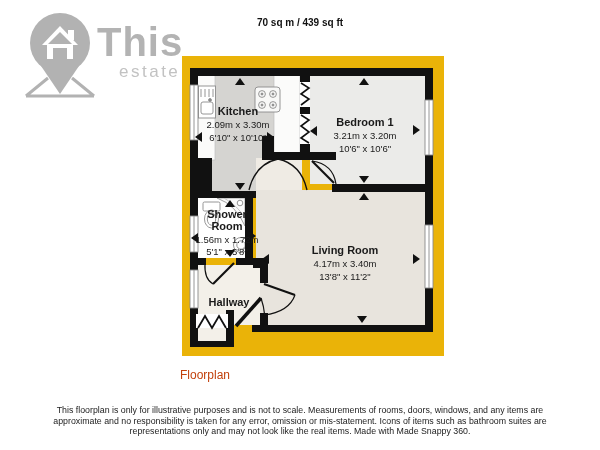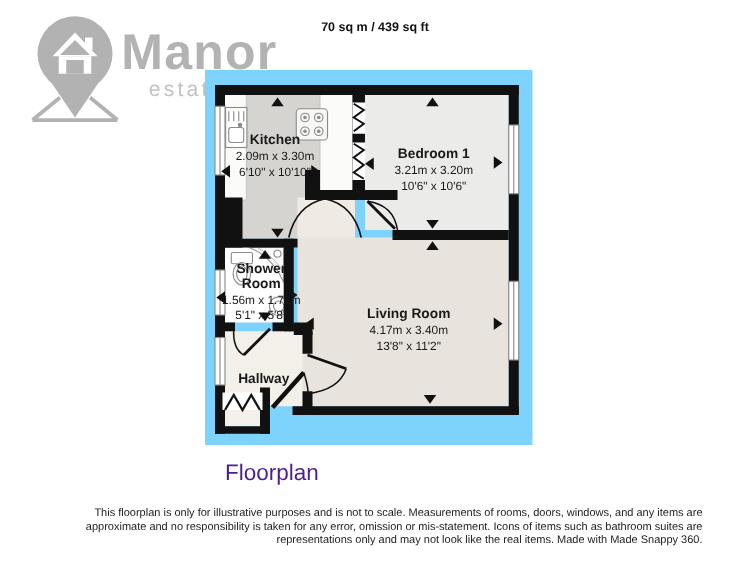--- a/index.html
+++ b/index.html
@@ -13,27 +13,27 @@
   }
   .logo-name{
     position:absolute;left:97px;top:20px;font-size:40px;font-weight:bold;
     color:#b3b3b3;letter-spacing:1px;
   }
   .logo-tagline{
     position:absolute;left:119px;top:62px;font-size:17px;color:#c2c2c2;
     letter-spacing:2.5px;
   }
   .plan-wrap{
-    position:absolute;left:164px;top:56px;width:262px;height:300px;background:#7dd3fc;
+    position:absolute;left:182px;top:56px;width:262px;height:300px;background:#eab308;
   }
   .caption{
-    position:absolute;left:180px;top:368px;font-size:18px;color:#4c1d95;
+    position:absolute;left:180px;top:368px;font-size:12px;color:#c2410c;
   }
   .disclaimer{
-    position:absolute;top:405px;left:38px;width:524px;text-align:right;
+    position:absolute;top:405px;left:38px;width:524px;text-align:center;
     font-size:8.8px;line-height:10.6px;color:#222;
   }
   svg text{font-family:"Liberation Sans",sans-serif;fill:#1a1a1a;}
   .rname{font-size:11px;font-weight:bold;}
   .rdim{font-size:9.5px;}
 </style>
 </head>
 <body>
 
 <div class="hdr">
@@ -44,21 +44,21 @@
   <svg width="84" height="96" style="position:absolute;left:20px;top:6px;">
     <circle cx="40" cy="37" r="30" fill="#b2b2b2"></circle>
     <polygon points="19,57 61,57 40,88" fill="#b2b2b2"></polygon>
     <polygon points="40,20 22,39 58,39" fill="#ffffff"></polygon>
     <rect x="48" y="24" width="6" height="10" fill="#ffffff"></rect>
     <rect x="27" y="39" width="26" height="14" fill="#ffffff"></rect>
     <polygon points="40,26 28,38 52,38" fill="#b2b2b2"></polygon>
     <rect x="33" y="42" width="14" height="11" fill="#b2b2b2"></rect>
     <path d="M 6,90 L 28,72 M 52,72 L 74,90 M 6,90 L 74,90" stroke="#b2b2b2" stroke-width="3" fill="none"></path>
   </svg>
-  <div class="logo-name">Manor</div>
+  <div class="logo-name">This</div>
   <div class="logo-tagline">estate agents</div>
 </div>
 
 <div class="plan-wrap">
 <svg width="262" height="300" viewBox="170 56 262 300">
 
   <rect x="185" y="75" width="103" height="116" fill="#d5d4d1"></rect>
   <rect x="185" y="75" width="18" height="85" fill="#fbfbfa" stroke="#bfbfbf" stroke-width="0.7"></rect>
   <rect x="262" y="75" width="26" height="78" fill="#fbfbfa" stroke="#bfbfbf" stroke-width="0.7"></rect>
   <rect x="298" y="75" width="115" height="109" fill="#ebebe9"></rect>

